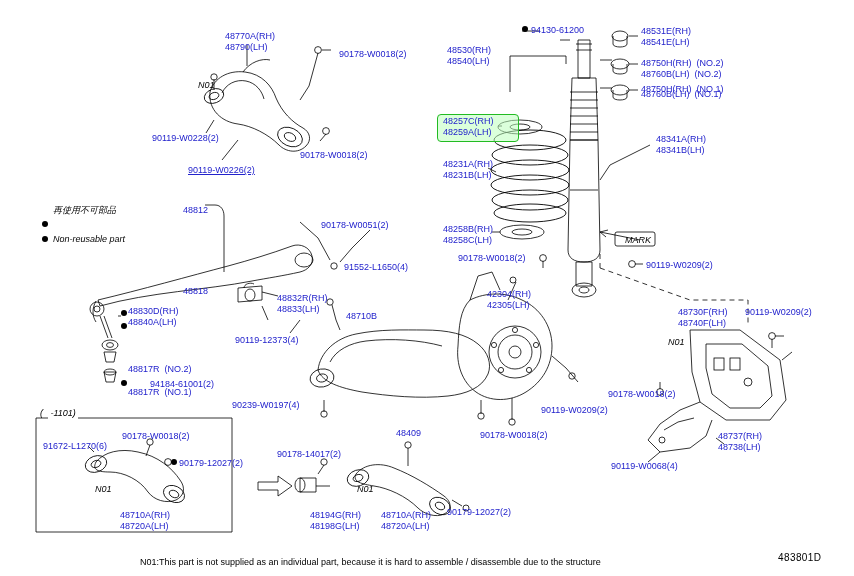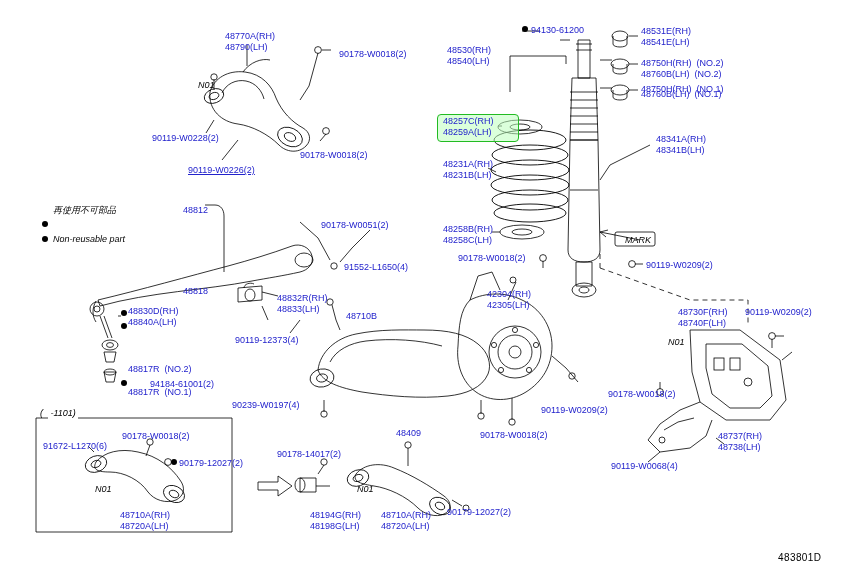--- a/index.html
+++ b/index.html
@@ -341,16 +341,17 @@
 48720A(LH)</div>
   <div class="lbl" style="left:396px;top:428px;">48409</div>
   <div class="lbl" style="left:277px;top:449px;">90178-14017(2)</div>
   <div class="lbl blk" style="left:357px;top:484px;">N01</div>
   <div class="lbl" style="left:310px;top:510px;">48194G(RH)
 48198G(LH)</div>
   <div class="lbl" style="left:381px;top:510px;">48710A(RH)
 48720A(LH)</div>
   <div class="lbl" style="left:447px;top:507px;">90179-12027(2)</div>
 
+  <div class="lbl note" style="left:140px;top:557px;">N01:This part is not supplied as an individual part, because it is hard to assemble / disassemble due to the structure</div>
 
   <div class="code" style="left:778px;top:552px;">483801D</div>
 
 </div>
 
 </body></html>

